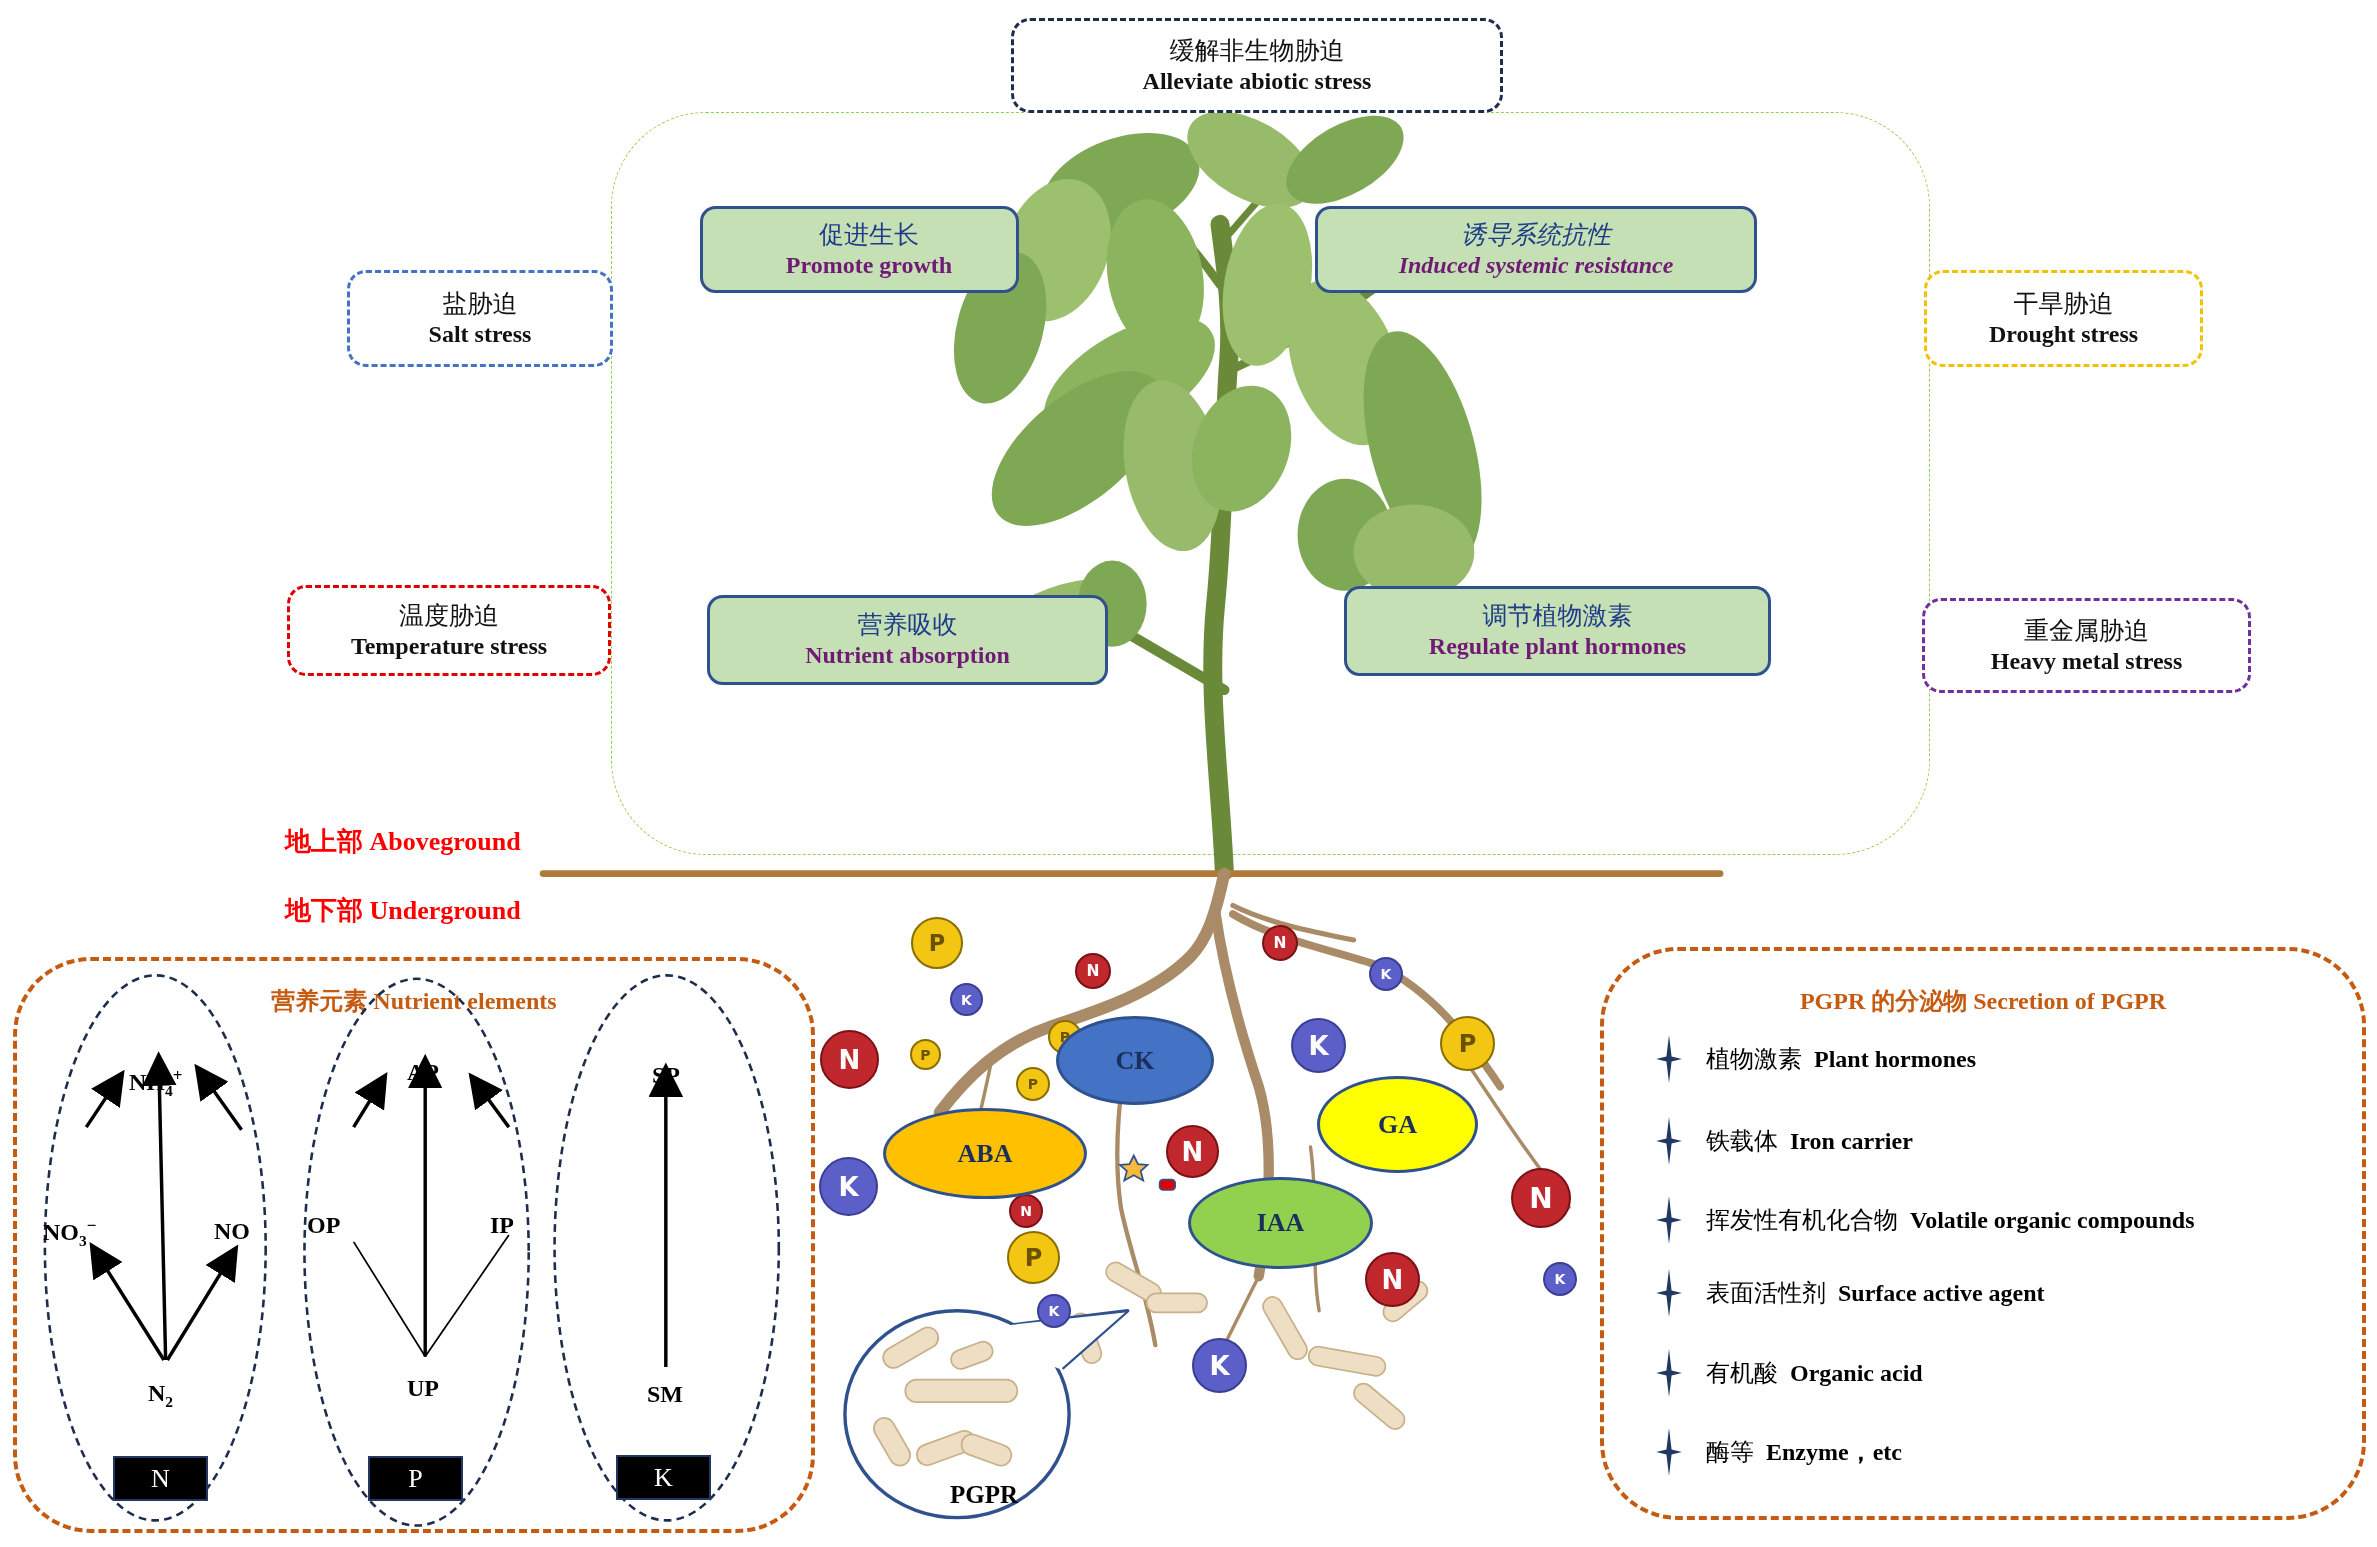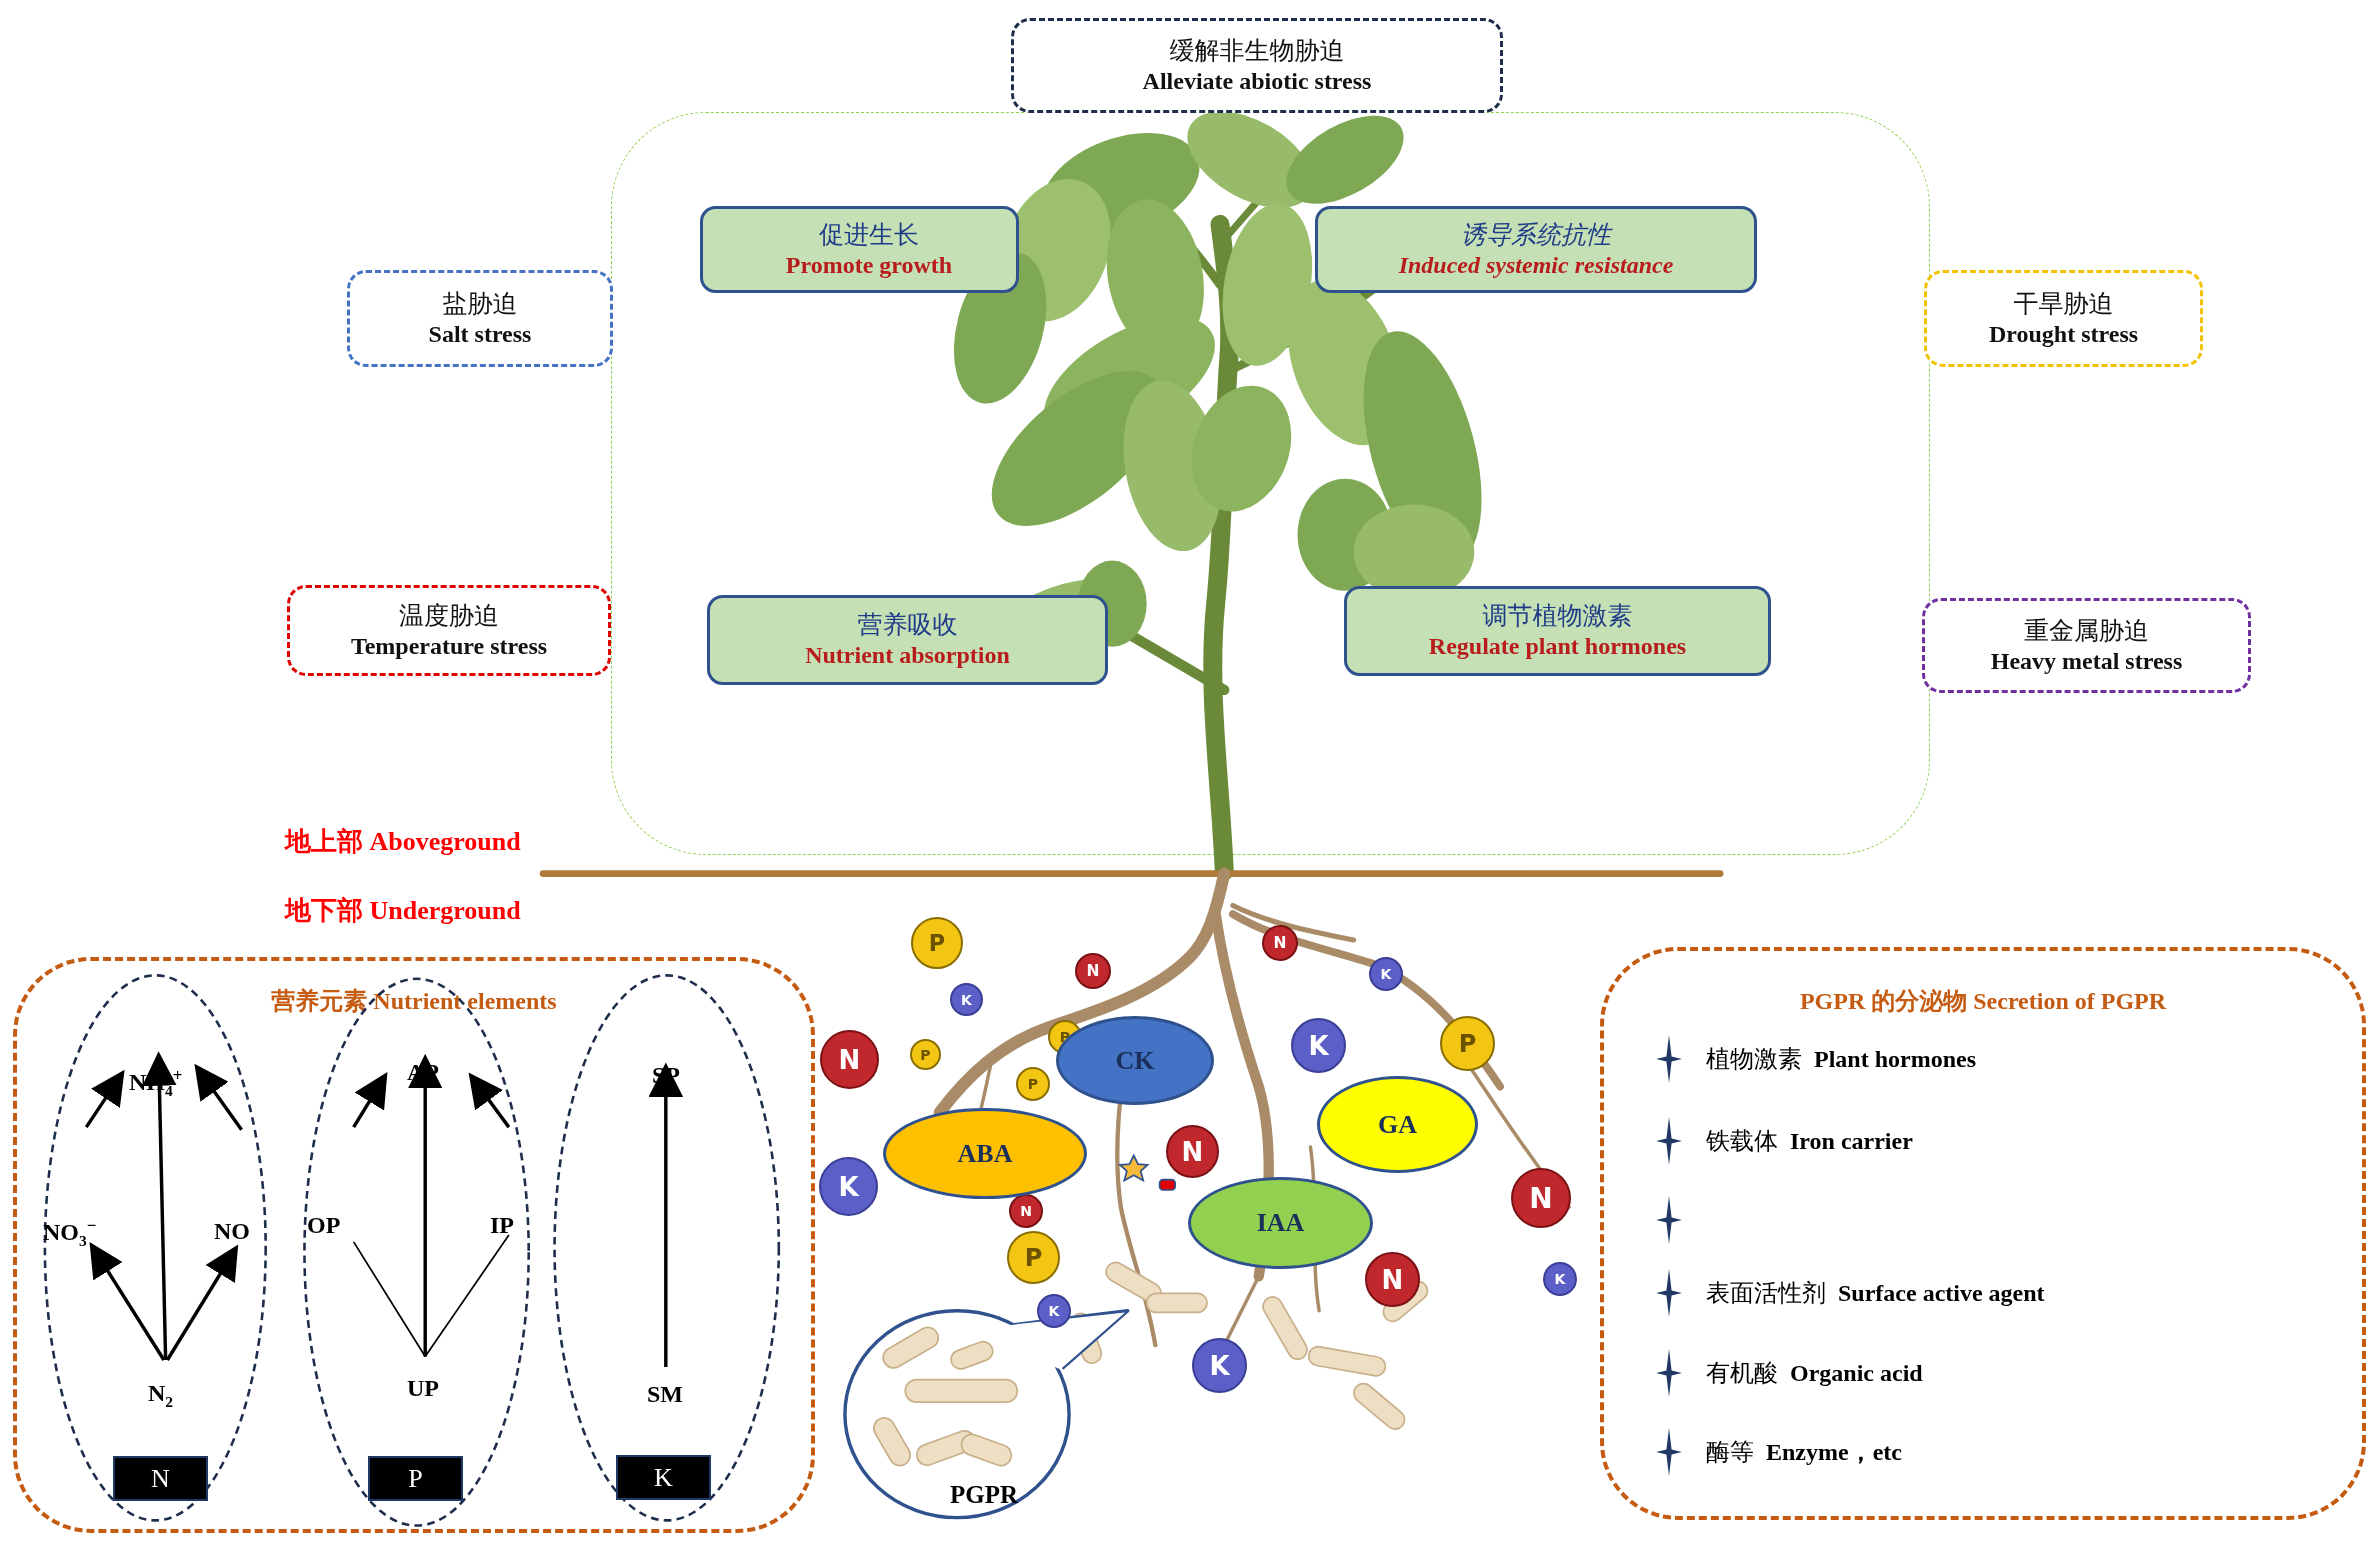--- a/index.html
+++ b/index.html
@@ -8,21 +8,21 @@
   .abs { position:absolute; }
   .stress { position:absolute; border:3.4px dashed; border-radius:19px; background:#fff;
             display:flex; flex-direction:column; align-items:center; justify-content:center;
             text-align:center; box-sizing:border-box; }
   .stress .zh { font-size:25px; color:#111; font-family:"DejaVu Sans",sans-serif; line-height:1.25; }
   .stress .en { font-size:24px; font-weight:bold; color:#111; line-height:1.25; }
   .effect { position:absolute; background:#c5e0b4; border:3.4px solid #2f528f; border-radius:15.5px;
             display:flex; flex-direction:column; align-items:center; justify-content:center;
             box-sizing:border-box; text-align:center; }
   .effect .zh { font-size:25px; color:#1f3c88; font-family:"DejaVu Sans",sans-serif; line-height:1.2; }
-  .effect .en { font-size:24px; font-weight:bold; color:#b91c1c; line-height:1.25; }
+  .effect .en { font-size:24px; font-weight:bold; color:#701a75; line-height:1.25; }
   .red-label { position:absolute; color:#ff0000; font-weight:bold; font-size:26px; }
   .panel { position:absolute; border:4.3px dashed #c55a11; border-radius:78px; box-sizing:border-box; }
   .panel-title { position:absolute; color:#c55a11; font-weight:bold; font-size:24px; text-align:center; }
   .elem-label { position:absolute; font-weight:bold; font-size:24px; color:#000; }
   .blackbox { position:absolute; width:95px; height:45px; background:#000; border:2.6px solid #1f3864;
               color:#fff; font-size:26px; display:flex; align-items:center; justify-content:center; box-sizing:border-box; }
   .sec-item { position:absolute; left:0; display:flex; align-items:center; }
   .sec-item .txt { font-size:24px; font-weight:bold; color:#000; margin-left:24px; white-space:nowrap; }
   .sec-item .txt .zh { font-family:"DejaVu Sans",sans-serif; font-weight:normal; margin-right:12px; }
   .hormone { position:absolute; border:3.4px solid #2f528f; border-radius:50%; box-sizing:border-box;
@@ -248,20 +248,21 @@
   <div class="sec-item" style="top:1117px;">
     <svg width="26" height="48" viewBox="0 0 30 56">
         <path d="M15 0 L18 25 L30 28 L18 31 L15 56 L12 31 L0 28 L12 25 Z" fill="#1f3864"></path>
       </svg>
     <span class="txt"><span class="zh">铁载体</span><span>Iron carrier</span></span>
   </div>
   <div class="sec-item" style="top:1196px;">
     <svg width="26" height="48" viewBox="0 0 30 56">
         <path d="M15 0 L18 25 L30 28 L18 31 L15 56 L12 31 L0 28 L12 25 Z" fill="#1f3864"></path>
       </svg>
+    <span class="txt"><span class="zh">挥发性有机化合物</span><span>Volatile organic compounds</span></span>
   </div>
   <div class="sec-item" style="top:1269px;">
     <svg width="26" height="48" viewBox="0 0 30 56">
         <path d="M15 0 L18 25 L30 28 L18 31 L15 56 L12 31 L0 28 L12 25 Z" fill="#1f3864"></path>
       </svg>
     <span class="txt"><span class="zh">表面活性剂</span><span>Surface active agent</span></span>
   </div>
   <div class="sec-item" style="top:1349px;">
     <svg width="26" height="48" viewBox="0 0 30 56">
         <path d="M15 0 L18 25 L30 28 L18 31 L15 56 L12 31 L0 28 L12 25 Z" fill="#1f3864"></path>

